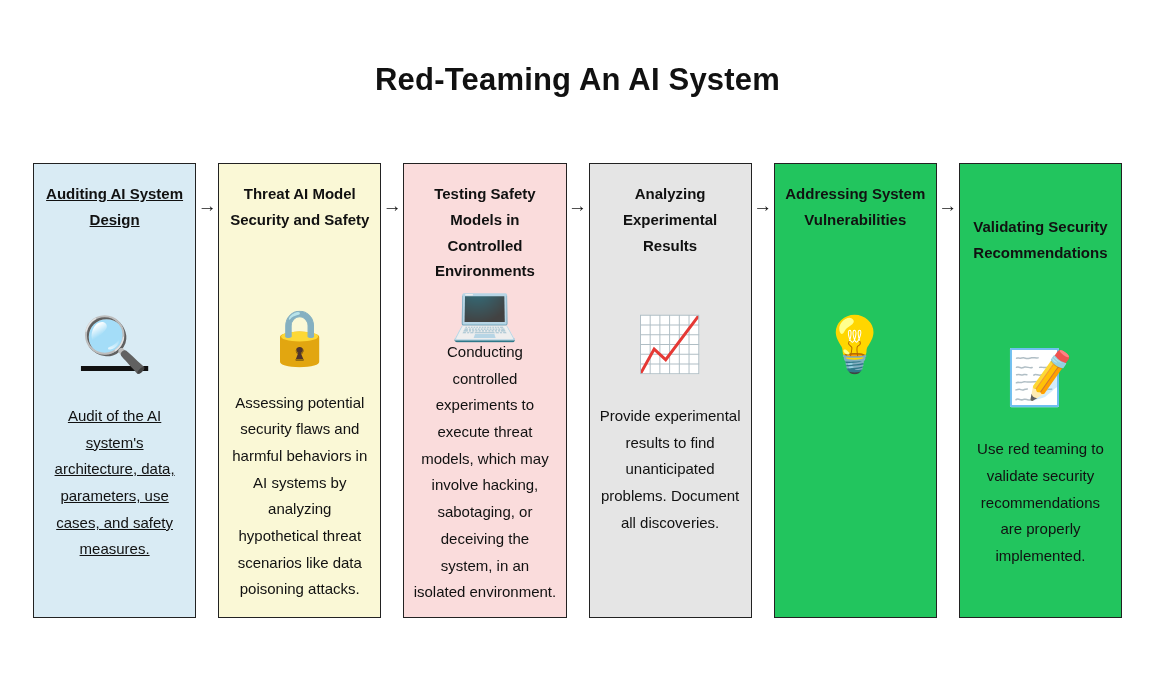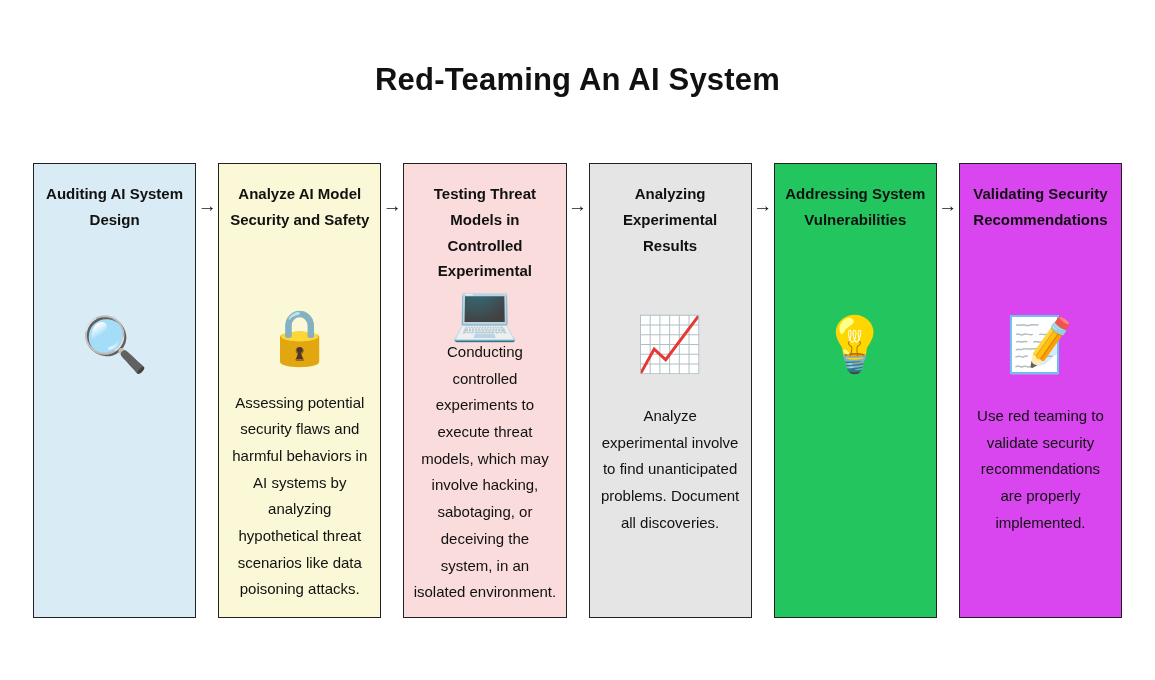--- a/index.html
+++ b/index.html
@@ -81,79 +81,80 @@
 </style>
 </head>
 <body>
 
 <div class="page">
 
   <div class="main-title">Red-Teaming An AI System</div>
 
   <div class="flow">
 
-    <div class="card" style="background-color: rgb(217, 235, 244);">
+    <div class="card" style="background-color: rgb(217, 235, 244); text-decoration: underline;">
       <div class="card-title">Auditing AI System Design</div>
       <div class="card-icon-wrap">
         <div class="card-icon">🔍</div>
       </div>
+      <div class="card-desc">Audit of the AI system's architecture, data, parameters, use cases, and safety measures.</div>
     </div>
 
     <div class="arrow-gap">
       <div class="arrow">→</div>
     </div>
 
     <div class="card" style="background-color: rgb(250, 248, 214);">
-      <div class="card-title">Analyze AI Model Security and Safety</div>
+      <div class="card-title">Threat AI Model Security and Safety</div>
       <div class="card-icon-wrap">
         <div class="card-icon">🔒</div>
       </div>
       <div class="card-desc">Assessing potential security flaws and harmful behaviors in AI systems by analyzing hypothetical threat scenarios like data poisoning attacks.</div>
     </div>
 
     <div class="arrow-gap">
       <div class="arrow">→</div>
     </div>
 
     <div class="card" style="background-color: rgb(250, 220, 220);">
-      <div class="card-title">Testing Threat Models in Controlled Experimental</div>
+      <div class="card-title">Testing Safety Models in Controlled Environments</div>
       <div class="card-icon-wrap">
         <div class="card-icon">💻</div>
       </div>
       <div class="card-desc">Conducting controlled experiments to execute threat models, which may involve hacking, sabotaging, or deceiving the system, in an isolated environment.</div>
     </div>
 
     <div class="arrow-gap">
       <div class="arrow">→</div>
     </div>
 
     <div class="card" style="background-color: #e5e5e5;">
       <div class="card-title">Analyzing Experimental Results</div>
       <div class="card-icon-wrap">
         <div class="card-icon">📈</div>
       </div>
-      <div class="card-desc">Analyze experimental involve to find unanticipated problems. Document all discoveries.</div>
+      <div class="card-desc">Provide experimental results to find unanticipated problems. Document all discoveries.</div>
     </div>
 
     <div class="arrow-gap">
       <div class="arrow">→</div>
     </div>
 
     <div class="card" style="background-color: #22c55e;">
       <div class="card-title">Addressing System Vulnerabilities</div>
       <div class="card-icon-wrap">
         <div class="card-icon">💡</div>
       </div>
     </div>
 
     <div class="arrow-gap">
       <div class="arrow">→</div>
     </div>
 
-    <div class="card" style="background-color: #d946ef;">
+    <div class="card" style="background-color: #22c55e; justify-content: center;">
       <div class="card-title">Validating Security Recommendations</div>
       <div class="card-icon-wrap">
         <div class="card-icon">📝</div>
       </div>
       <div class="card-desc">Use red teaming to validate security recommendations are properly implemented.</div>
     </div>
 
   </div>
 </div>
 

